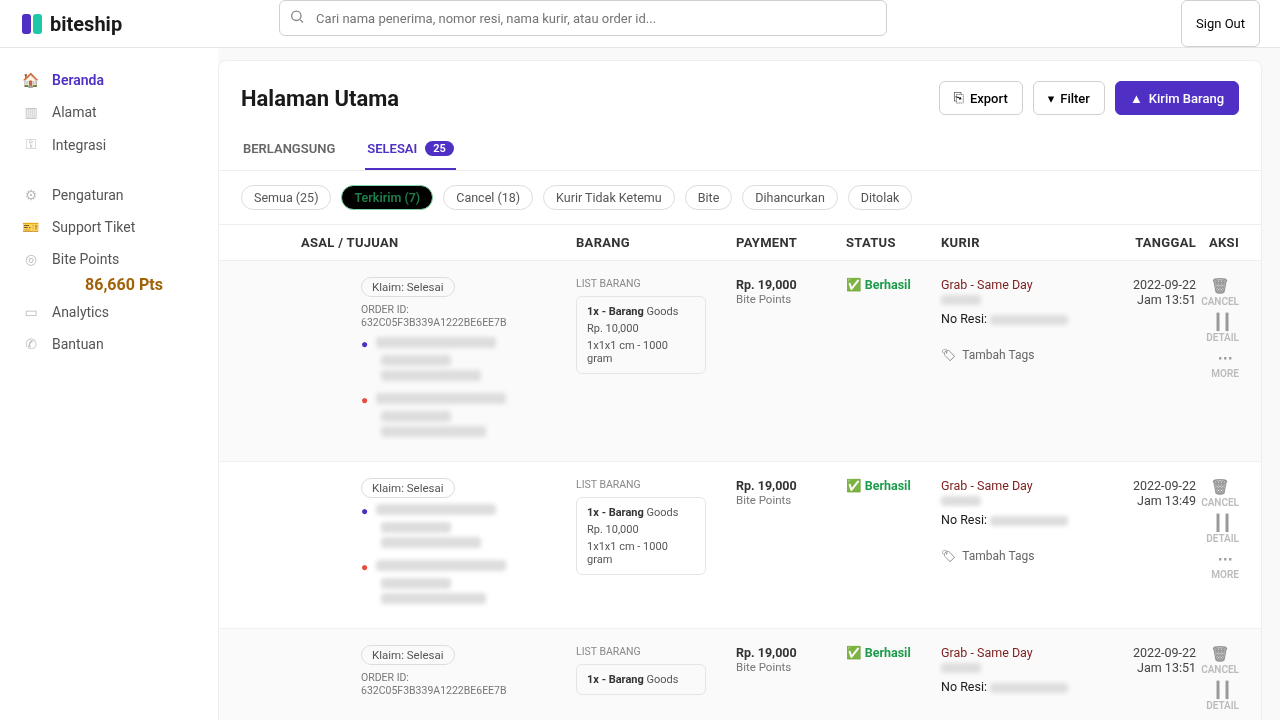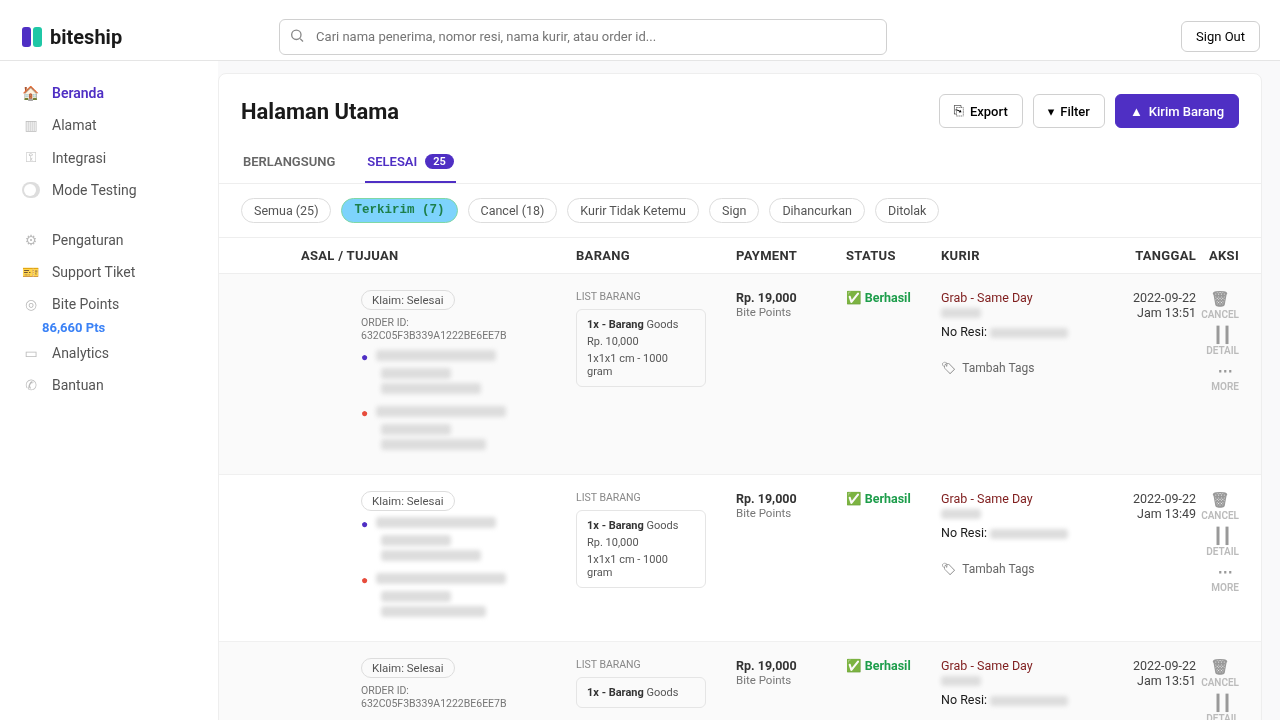--- a/index.html
+++ b/index.html
@@ -1,51 +1,51 @@
 <!DOCTYPE html>
 <html><head>
 <meta charset="utf-8">
 <style>
 * { margin:0; padding:0; box-sizing:border-box; font-family:-apple-system,BlinkMacSystemFont,'Segoe UI',Roboto,sans-serif; }
 body { background:#fff; color:#1a1a1a; font-size:14px; }
 .app { display:flex; flex-direction:column; height:720px; width:1280px; overflow:hidden; }
-.topbar { display:flex; align-items:center; height:48px; padding:0 20px; border-bottom:1px solid #e5e5e5; gap:20px;margin-top:13px; }
+.topbar { display:flex; height:48px; padding:0 20px; border-bottom:1px solid #e5e5e5; gap:20px; }
 .logo { display:flex; align-items:center; gap:6px; font-weight:700; font-size:20px; color:#1a1a1a; }
 .logo-mark { display:flex; }
 .logo-mark svg { width:24px; height:24px; }
 .search-wrap { flex:1; max-width:608px; margin-left:auto; margin-right:auto; }
 .search { position:relative; }
 .search input { width:100%; height:36px; border:1px solid #d0d0d0; border-radius:6px; padding:0 12px 0 36px; font-size:13px; background:#fff; }
 .search-icon { position:absolute; left:10px; top:50%; transform:translateY(-50%); color:#888; }
 .signout { margin-left:auto; border:1px solid #d0d0d0; background:#fff; padding:7px 14px; border-radius:6px; font-size:13px; cursor:pointer; }
 .body { display:flex; flex:1; overflow:hidden; }
 .sidebar { width:218px; padding:18px 12px; display:flex; flex-direction:column; gap:4px; }
 .nav-item { display:flex; align-items:center; gap:12px; padding:6px 10px; border-radius:6px; color:#555; cursor:pointer; font-size:14px; }
 .nav-item.active { color:#4f2fc4; font-weight:600; }
 .nav-item .ico { width:18px; display:flex; justify-content:center; color:#bbb; }
 .nav-item.active .ico { color:#4f2fc4; }
 .nav-sep { height:14px; }
 .toggle { width:30px; height:16px; background:#ddd; border-radius:10px; position:relative; }
 .toggle::after { content:''; width:12px; height:12px; background:#fff; border-radius:50%; position:absolute; left:2px; top:2px; }
-.points { color:#3b82f6; font-weight:700; font-size:13px; margin-left:30px; margin-top:-2px; }
+.points { color:#a16207; font-weight:700; font-size:16px; margin-left:30px; margin-top:-2px;text-align:center; }
 .main { flex:1; background:#f9f9fa; padding:0; overflow-y:auto; }
 .panel { margin:12px 18px 0 0; background:#fff; border:1px solid #eee; border-radius:8px; }
 .panel-head { display:flex; align-items:center; padding:20px 22px 14px; }
 .page-title { font-size:22px; font-weight:700; }
 .head-actions { margin-left:auto; display:flex; gap:10px; }
 .btn { display:flex; align-items:center; gap:6px; border:1px solid #d0d0d0; background:#fff; padding:8px 14px; border-radius:6px; font-size:13px; cursor:pointer; font-weight:500; }
 .btn.primary { background:#4f2fc4; color:#fff; border-color:#4f2fc4; }
 .tabs { display:flex; gap:28px; padding:0 22px; border-bottom:1px solid #eee; }
 .tab { display:flex; align-items:center; gap:8px; padding:12px 2px; color:#666; font-size:13px; font-weight:600; cursor:pointer; border-bottom:2px solid transparent; }
 .tab.active { color:#4f2fc4; border-bottom-color:#4f2fc4; }
 .badge { background:#eee; color:#555; border-radius:10px; padding:1px 8px; font-size:11px; font-weight:600; }
 .tab.active .badge { background:#4f2fc4; color:#fff; }
 .chips { display:flex; gap:10px; padding:14px 22px;text-align:right; }
 .chip { border:1px solid #ddd; background:#fff; border-radius:14px; padding:4px 12px; font-size:12.5px; color:#555; cursor:pointer; }
-.chip.active { background:#7dd3fc; border-color:#7fd8a6; color:#1d7f4a; font-weight:600;font-family:Liberation Mono, monospace; }
+.chip.active { background:#000000; border-color:#7fd8a6; color:#1d7f4a; font-weight:600; }
 .thead { display:flex; padding:10px 22px; border-top:1px solid #eee; border-bottom:1px solid #eee; font-size:13px; font-weight:700; color:#333; letter-spacing:.3px; }
 .col-origin { width:300px; padding-left:60px; }
 .col-goods { width:160px;margin-left:35px; }
 .col-pay { width:110px; }
 .col-status { width:95px; }
 .col-courier { width:155px; }
 .col-date { width:100px; text-align:right; }
 .col-action { flex:1; text-align:right; }
 .row { display:flex; padding:16px 22px 20px; border-bottom:1px solid #f0f0f0; font-size:12.5px; position:relative; }
 .row.alt { background:#fafafa; }
@@ -107,26 +107,20 @@
           <span>Beranda</span>
         </div>
       <div class="nav-item">
           <span class="ico">▥</span>
           <span>Alamat</span>
         </div>
       <div class="nav-item">
           <span class="ico">⚿</span>
           <span>Integrasi</span>
         </div>
-      <div class="nav-item">
-          <span class="ico">
-            <span class="toggle"></span>
-          </span>
-          <span>Mode Testing</span>
-        </div>
       <div class="nav-sep"></div>
       <div class="nav-item">
           <span class="ico">⚙</span>
           <span>Pengaturan</span>
         </div>
       <div class="nav-item">
           <span class="ico">🎫</span>
           <span>Support Tiket</span>
         </div>
       <div class="nav-item">
@@ -172,21 +166,21 @@
               <span>SELESAI</span>
               <span class="badge">25</span>
             </div>
         </div>
 
         <div class="chips">
           <div class="chip">Semua (25)</div>
           <div class="chip active">Terkirim (7)</div>
           <div class="chip">Cancel (18)</div>
           <div class="chip">Kurir Tidak Ketemu</div>
-          <div class="chip">Sign</div>
+          <div class="chip">Bite</div>
           <div class="chip">Dihancurkan</div>
           <div class="chip">Ditolak</div>
         </div>
 
         <div class="thead">
           <div class="col-origin">ASAL / TUJUAN</div>
           <div class="col-goods">BARANG</div>
           <div class="col-pay">PAYMENT</div>
           <div class="col-status">STATUS</div>
           <div class="col-courier">KURIR</div>

